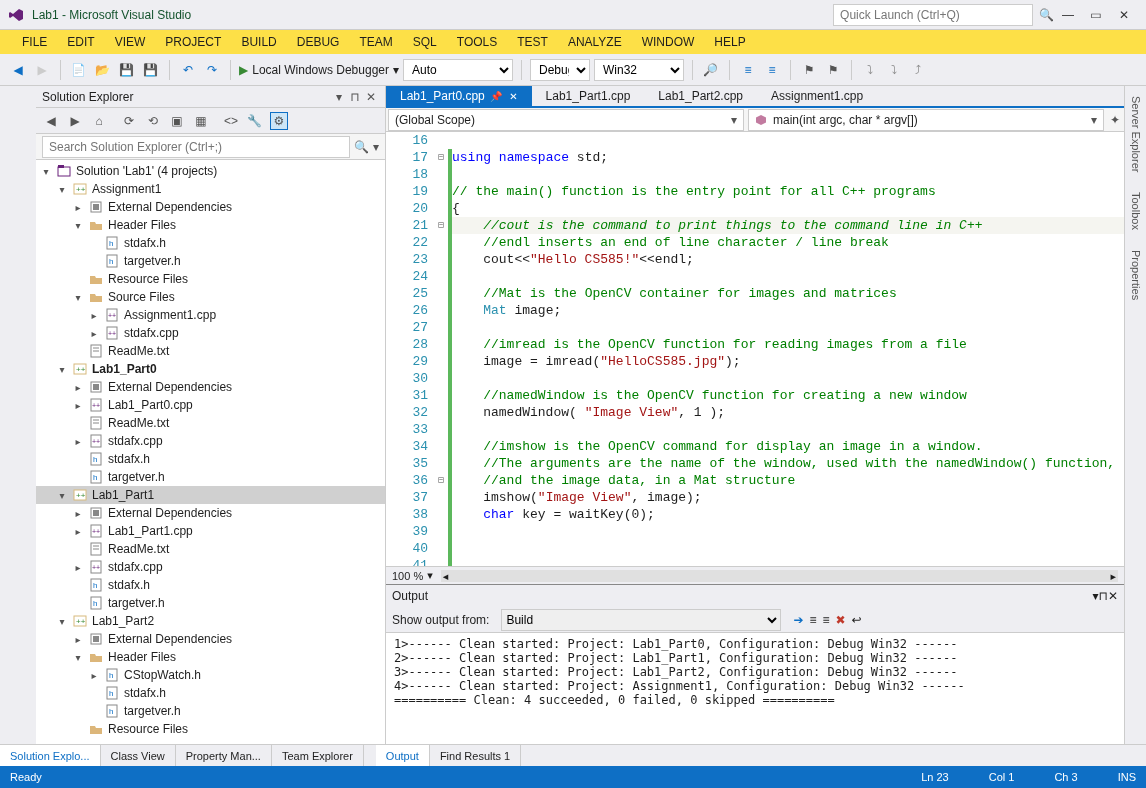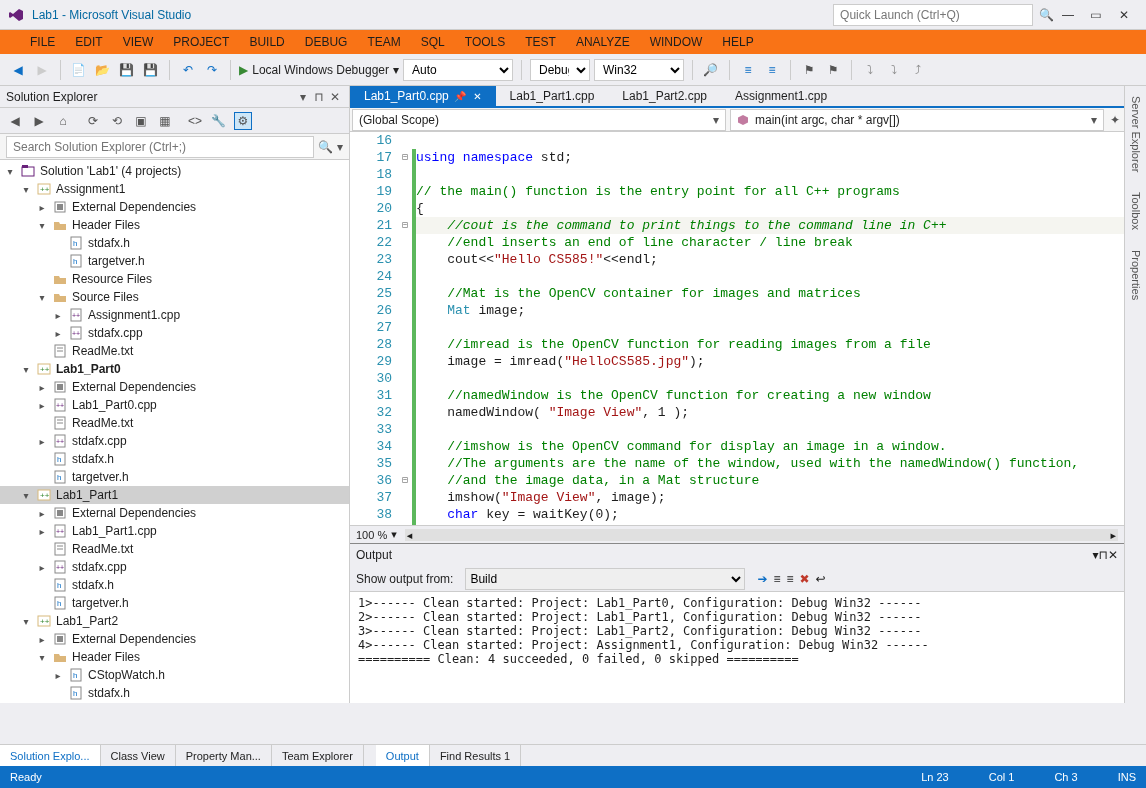--- a/index.html
+++ b/index.html
@@ -1,32 +1,32 @@
 <!DOCTYPE html>
 <html><head>
 <meta charset="utf-8">
 <style>
 * { margin: 0; padding: 0; box-sizing: border-box; }
 body { font-family: "Segoe UI", Tahoma, sans-serif; font-size: 12px; background: #eeeef2; color: #1e1e1e; width: 1146px; height: 788px; overflow: hidden; display: flex; flex-direction: column; }
 .titlebar { height: 30px; background: #eeeef2; display: flex; align-items: center; padding: 0 8px; border-bottom: 1px solid #ccc; }
 .titlebar .logo { width: 16px; height: 16px; margin-right: 8px; }
-.titlebar .title { flex: 1; color: #0369a1; }
+.titlebar .title { flex: 1; color: #14532d; }
 .titlebar .quicklaunch { width: 200px; height: 22px; border: 1px solid #ccc; background: #fff; padding: 0 6px; color: #777; display: flex; align-items: center; }
 .titlebar .qlicon { margin-left: 6px; color: #555; }
 .titlebar .winbtn { width: 28px; height: 22px; text-align: center; line-height: 22px; color: #333; cursor: default; }
-.menubar { height: 24px; background: #f97316; display: flex; align-items: center; padding: 0 20px; }
+.menubar { height: 24px; background: #fde047; display: flex; align-items: center; padding: 0 12px; }
 .menubar .mi { padding: 2px 10px; cursor: default; }
 .toolbar { height: 32px; background: #eeeef2; display: flex; align-items: center; padding: 0 8px; gap: 4px; border-bottom: 1px solid #ccc; }
 .toolbar .tb { width: 20px; height: 20px; display: inline-flex; align-items: center; justify-content: center; color: #555; }
 .toolbar .sep { width: 1px; height: 20px; background: #ccc; margin: 0 4px; }
 .toolbar .dbg { display: flex; align-items: center; gap: 4px; color: #222; }
 .toolbar .play { color: #388a34; }
 .toolbar select, .toolbar .combo { height: 22px; border: 1px solid #ccc; background: #fff; font-size: 12px; padding: 0 4px; }
 .main { flex: 1; display: flex; overflow: hidden; }
-.leftpane { width: 350px; display: flex; flex-direction: column; border-right: 1px solid #ccc; background: #f5f5f5; }
+.leftpane { width: 350px; display: flex; flex-direction: column; border-right: 1px solid #ccc; background: #f5f5f5; margin-left: 36px; }
 .panetitle { height: 22px; background: #eeeef2; display: flex; align-items: center; padding: 0 6px; border-bottom: 1px solid #ccc; }
 .panetitle .pt-text { flex: 1; }
 .panetitle .pt-btn { width: 16px; text-align: center; color: #555; }
 .setoolbar { height: 26px; background: #eeeef2; display: flex; align-items: center; padding: 0 6px; gap: 6px; border-bottom: 1px solid #ccc; }
 .setoolbar .tb { width: 18px; height: 18px; color: #555; display: inline-flex; align-items: center; justify-content: center; }
 .setoolbar .tb.boxed { border: 1px solid #0e6fc5; background: #cde6f7; }
 .searchbox { height: 26px; display: flex; align-items: center; padding: 0 6px; border-bottom: 1px solid #ccc; }
 .searchbox input { flex: 1; border: 1px solid #ccc; height: 22px; padding: 0 6px; font-size: 12px; color: #777; }
 .searchbox .sicon { margin-left: 4px; color: #555; }
 .tree { flex: 1; overflow: auto; background: #fff; padding: 2px 0; }
@@ -60,21 +60,21 @@
 .typ { color: #2b91af; }
 .editorstatus { height: 18px; background: #eeeef2; border-top: 1px solid #ccc; display: flex; align-items: center; padding: 0 6px; font-size: 11px; }
 .editorstatus .scroll { flex: 1; height: 12px; background: #e0e0e0; margin-left: 8px; position: relative; }
 .outputpanel { border-top: 1px solid #888; display: flex; flex-direction: column; background: #fff; height: 160px; }
 .outputpanel .optitle { height: 22px; background: #eeeef2; display: flex; align-items: center; padding: 0 6px; }
 .outputpanel .optitle .ot { flex: 1; }
 .outputtoolbar { height: 26px; display: flex; align-items: center; padding: 0 6px; gap: 6px; background: #eeeef2; border-bottom: 1px solid #ccc; }
 .outputtoolbar .lbl { margin-right: 6px; }
 .outputtoolbar select { width: 280px; height: 22px; border: 1px solid #ccc; font-size: 12px; }
 .outputtext { flex: 1; font-family: Consolas, monospace; font-size: 12px; padding: 4px 8px; white-space: pre; overflow: auto; }
-.bottomtabs { height: 22px; background: #eeeef2; display: flex; border-top: 1px solid #ccc; margin-top: 41px; }
+.bottomtabs { height: 22px; background: #eeeef2; display: flex; border-top: 1px solid #ccc; }
 .bottomtabs .bt { padding: 0 10px; display: flex; align-items: center; border-right: 1px solid #ccc; cursor: default; font-size: 11px; }
 .bottomtabs .bt.active { color: #0e6fc5; background: #fff; }
 .statusbar { height: 22px; background: #0e6fc5; color: #fff; display: flex; align-items: center; padding: 0 10px; font-size: 11px; }
 .statusbar .sseg { margin-right: 40px; }
 .statusbar .sp { flex: 1; }
 .rightrail { width: 22px; background: #eeeef2; border-left: 1px solid #ccc; display: flex; flex-direction: column; align-items: center; padding-top: 10px; gap: 20px; }
 .rightrail .rt { writing-mode: vertical-rl; font-size: 11px; color: #555; cursor: default; }
 svg { display: block; }
 </style>
 </head>

